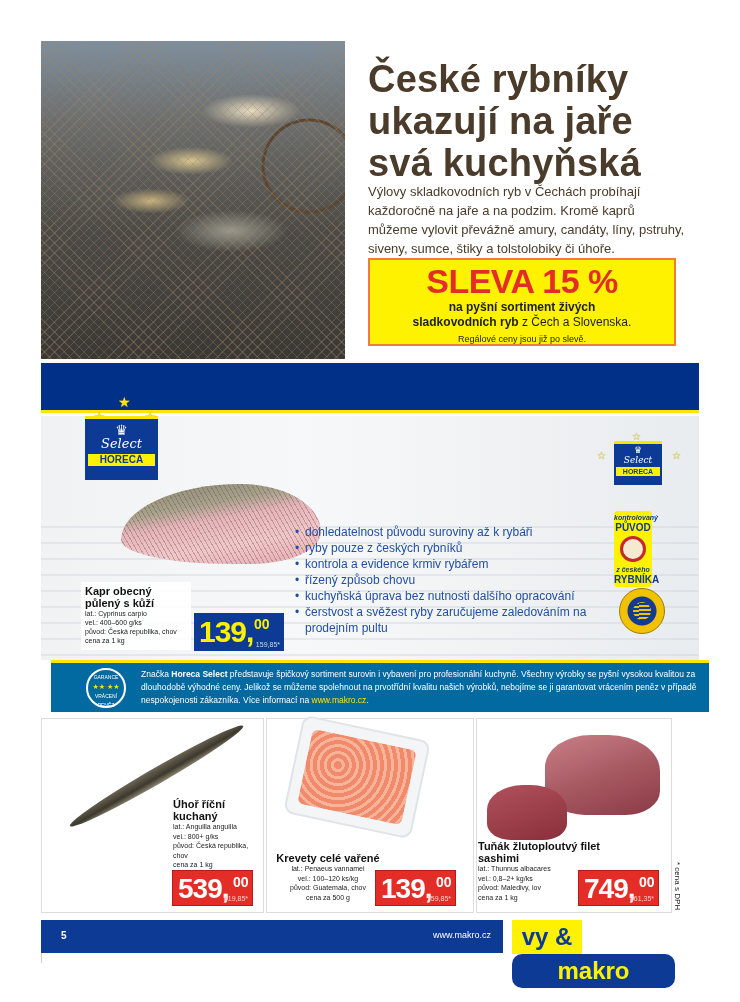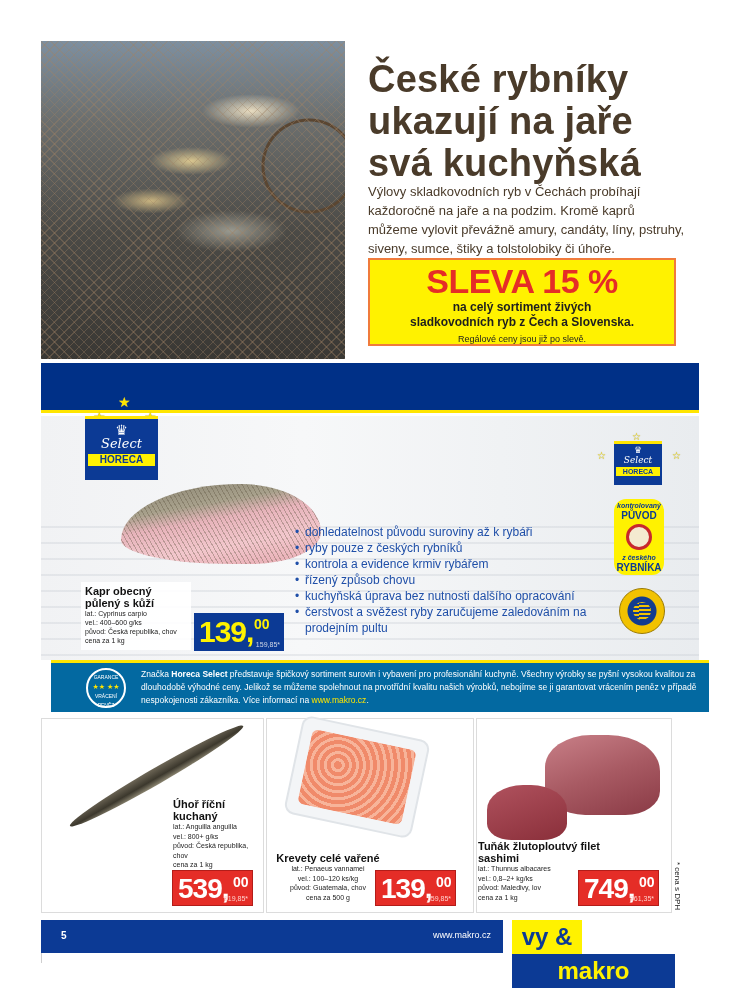--- a/index.html
+++ b/index.html
@@ -26,21 +26,21 @@
   .hero-text {
     position: absolute; left: 368px; top: 182px; width: 320px;
     font-size: 13px; line-height: 19px; color: #4a3b2a;
   }
   .sale-box {
     position: absolute; left: 368px; top: 258px; width: 308px; height: 88px;
     background: #fff200; border: 2px solid #f07b3c; text-align: center;
   }
   .sale-title { font-size: 34px; font-weight: bold; color: #e52d27; line-height: 38px; margin-top: 2px; letter-spacing: -0.5px; }
   .sale-line { font-size: 12px; font-weight: bold; color: #1e1e1e; line-height: 15px; }
-  .sale-line .normal { font-weight: bold; }
+  .sale-line .normal { font-weight: normal; }
   .sale-note { font-size: 9px; color: #1e1e1e; margin-top: 4px; }
 
   
   .blue-top {
     position: absolute; left: 41px; top: 363px; width: 658px; height: 50px;
     background: #003087; border-bottom: 3px solid #ffe500;
   }
   .horeca-body {
     position: absolute; left: 41px; top: 416px; width: 658px; height: 244px;
     background: linear-gradient(90deg, #f1f2f4 0%, #f7f8f9 40%, #e9ecef 100%);
@@ -86,22 +86,22 @@
 
   .price-blue {
     position: absolute; left: 153px; top: 197px; width: 90px; height: 38px;
     background: #0c3a95; color: #fff200;
   }
   .price-main { position: absolute; left: 5px; top: 0; font-size: 30px; font-weight: bold; line-height: 38px; letter-spacing: -1px; }
   .price-cents { position: absolute; font-size: 14px; font-weight: bold; line-height: 14px; }
   .price-vat { position: absolute; right: 4px; bottom: 3px; font-size: 7px; color: #cfd6e6; }
 
   .puvod-badge {
-    position: absolute; left: 573px; top: 83px; width: 50px; height: 76px;
-    background: #fff200; text-align: center; border-radius: 12px;
+    position: absolute; left: 573px; top: 95px; width: 38px; height: 76px;
+    background: #fff200; text-align: center; border-radius: 4px;
   }
   .puvod-badge .small { font-size: 7px; font-style: italic; font-weight: bold; color: #0c3a95; line-height: 9px; margin-top: 2px; }
   .puvod-badge .big { font-size: 10px; font-weight: bold; color: #0c3a95; line-height: 11px; }
   .puvod-badge .seal { width: 26px; height: 26px; border-radius: 50%; margin: 3px auto; border: 3px solid #c8282d; background: #f4ead0; }
   .pgi-seal {
     position: absolute; left: 578px; top: 172px; width: 46px; height: 46px; border-radius: 50%;
     background: radial-gradient(circle, #133c8e 0 14px, #f2c200 15px);
     border: 1px solid #9b7a00;
   }
   .pgi-seal .inner { position: absolute; left: 13px; top: 13px; width: 18px; height: 18px; border-radius: 50%;
@@ -166,38 +166,38 @@
   }
 
   
   .footer-bar {
     position: absolute; left: 41px; top: 920px; width: 462px; height: 33px; background: #0c3a95;
   }
   .page-num { position: absolute; left: 20px; top: 10px; color: #fff; font-size: 10px; font-weight: bold; }
   .footer-url { position: absolute; right: 12px; top: 10px; color: #fff; font-size: 9px; }
   .brand-logo { position: absolute; left: 512px; top: 920px; width: 163px; height: 34px; display: flex; flex-direction: column; }
   .brand-vy { width: 70px; background: #fff200; color: #0c3a95; font-weight: bold; font-size: 24px; line-height: 34px; text-align: center; }
-  .brand-makro { flex: 1; background: #0c3a95; color: #fff200; font-weight: bold; font-size: 24px; line-height: 34px; text-align: center; }
+  .brand-makro { flex: 1; background: #0c3a95; color: #fff200; font-weight: bold; font-size: 24px; line-height: 34px; text-align: center; border-radius: 10px; }
   .left-rule { position: absolute; left: 41px; top: 953px; width: 1px; height: 10px; background: #cfcfcf; }
 </style>
 </head>
 <body>
 
 <div class="hero-photo"></div>
 
 <div class="hero-title">
   <div>České rybníky</div>
   <div>ukazují na jaře</div>
   <div>svá kuchyňská</div>
 </div>
 <p class="hero-text">Výlovy skladkovodních ryb v Čechách probíhají každoročně na jaře a na podzim. Kromě kaprů můžeme vylovit převážně amury, candáty, líny, pstruhy, siveny, sumce, štiky a tolstolobiky či úhoře.</p>
 
 <div class="sale-box">
   <div class="sale-title">SLEVA 15 %</div>
-  <div class="sale-line">na celý sortiment živých</div>
+  <div class="sale-line">na pyšní sortiment živých</div>
   <div class="sale-line"><span>sladkovodních ryb</span><span class="normal"> z Čech a Slovenska.</span></div>
   <div class="sale-note">Regálové ceny jsou již po slevě.</div>
 </div>
 
 <div class="blue-top"></div>
 
 <span class="star" style="left:118px;top:395px;">★</span>
 <span class="star" style="left:93px;top:410px;">★</span>
 <span class="star" style="left:144px;top:410px;">★</span>
 <span class="star" style="left:58px;top:424px;">☆</span>

